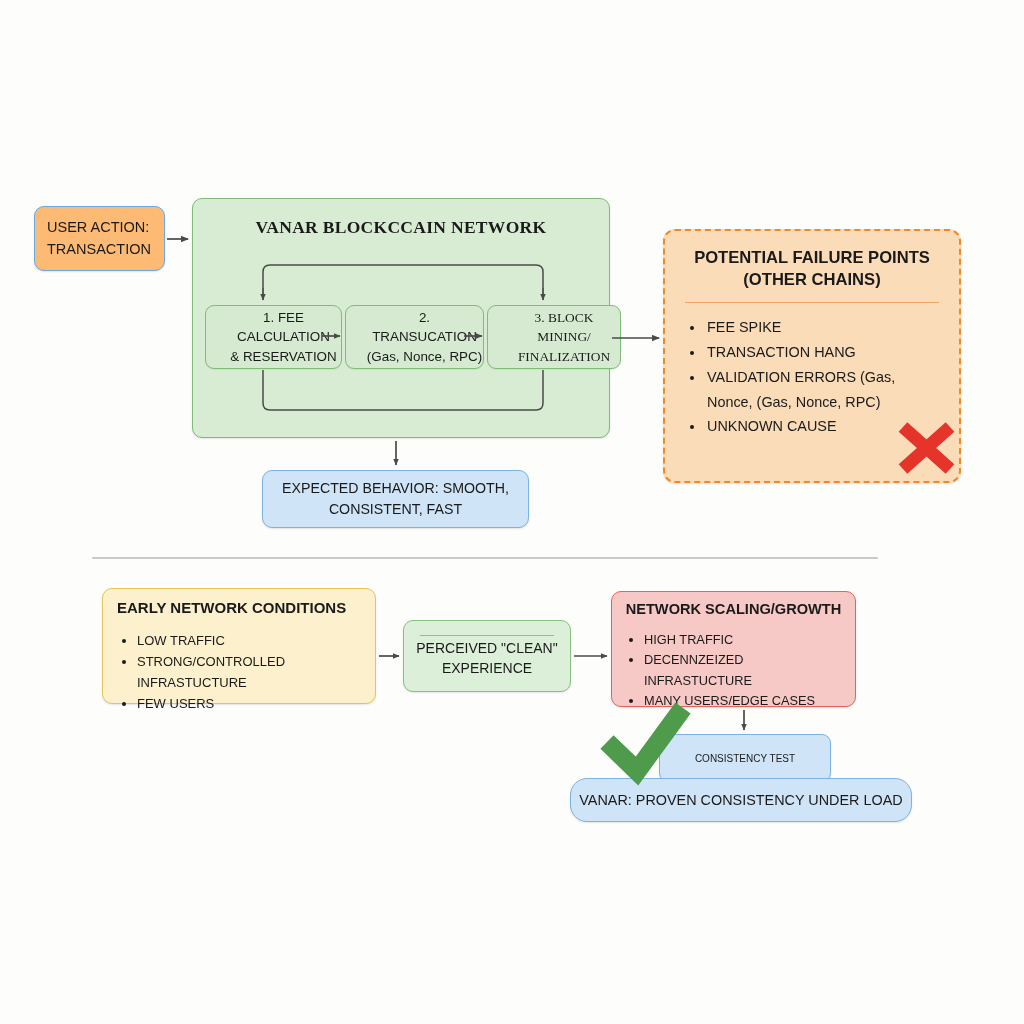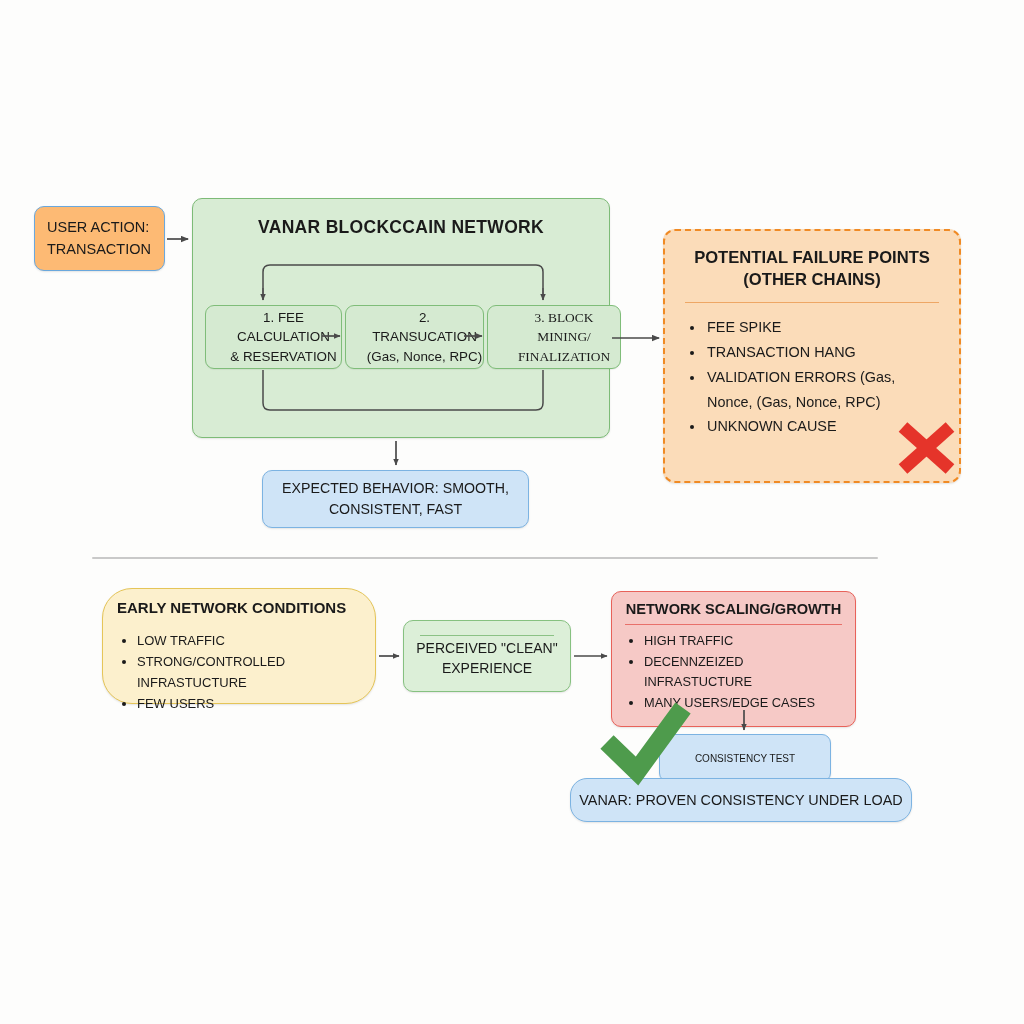--- a/index.html
+++ b/index.html
@@ -38,21 +38,21 @@
     left:34px;top:206px;width:131px;height:65px;
     padding:8px 12px;font-size:14.5px;line-height:1.45;
     justify-content:center;align-items:flex-start;
   }
   #user-action span{display:block;text-align:left;}
 
   #vanar-container{
     left:192px;top:198px;width:418px;height:240px;
     padding-top:14px;justify-content:flex-start;
   }
-  #vanar-container .title{font-size:17.5px;letter-spacing:.3px;margin-top:4px;}
+  #vanar-container .title{font-size:17.5px;letter-spacing:.3px;margin-top:4px;font-family:Liberation Serif, serif;}
 
   .step{
     position:absolute;border-radius:9px;
     background:#d5ead1;border:1.4px solid #7fbd79;
     display:flex;align-items:center;justify-content:center;
     font-size:13.4px;line-height:1.45;text-align:center;
     box-shadow:0 1px 1px rgba(0,0,0,.06);
     padding-left:20px;
   }
   #step1{left:205px;top:305px;width:115px;height:62px;}
@@ -68,37 +68,37 @@
     left:663px;top:229px;width:298px;height:254px;
     padding:16px 18px 14px 18px;justify-content:flex-start;
   }
   #failure .title{font-size:16.6px;line-height:1.32;}
   #failure .rule{height:1.5px;background:#eea765;margin:11px 2px 12px 2px;}
   #failure ul{margin:0;padding-left:22px;font-size:14.4px;line-height:1.72;}
   #failure li{padding-left:2px;}
 
   #early{
     left:102px;top:588px;width:274px;height:116px;
-    padding:10px 14px 10px 14px;justify-content:flex-start;border-radius:30px;
+    padding:10px 14px 10px 14px;justify-content:flex-start;
   }
   #early .title{font-size:15px;text-align:left;}
   #early .rule{height:1.3px;background:#e3c35c;margin:7px 1px 7px 1px;}
   #early ul{margin:0;padding-left:20px;font-size:13px;line-height:1.62;}
 
   #perceived{
     left:403px;top:620px;width:168px;height:72px;
     font-size:14px;line-height:1.45;padding-top:4px;
   }
   #perceived .rule{
     position:absolute;left:16px;right:16px;top:14px;
     height:1.2px;background:#8bc285;
   }
 
   #scaling{
-    left:611px;top:591px;width:245px;height:136px;
+    left:611px;top:591px;width:245px;height:116px;
     padding:9px 12px 9px 12px;justify-content:flex-start;
   }
   #scaling .title{font-size:14.6px;}
   #scaling .rule{height:1.3px;background:#e8706a;margin:7px 1px 6px 1px;}
   #scaling ul{margin:0;padding-left:20px;font-size:12.8px;line-height:1.6;}
 
   #consistency{
     left:659px;top:734px;width:172px;height:48px;
     font-size:10px;border-radius:9px;
   }

